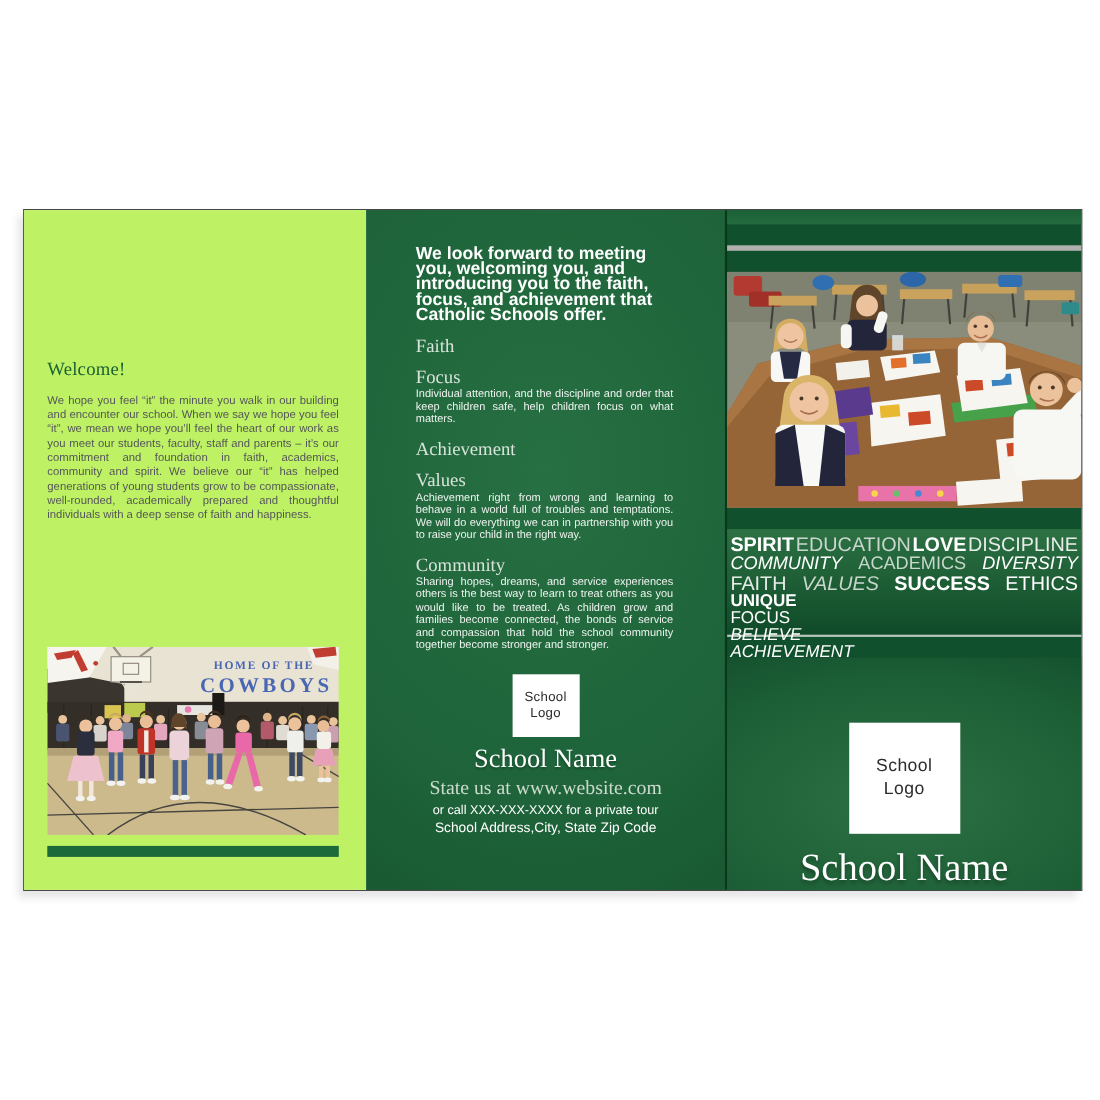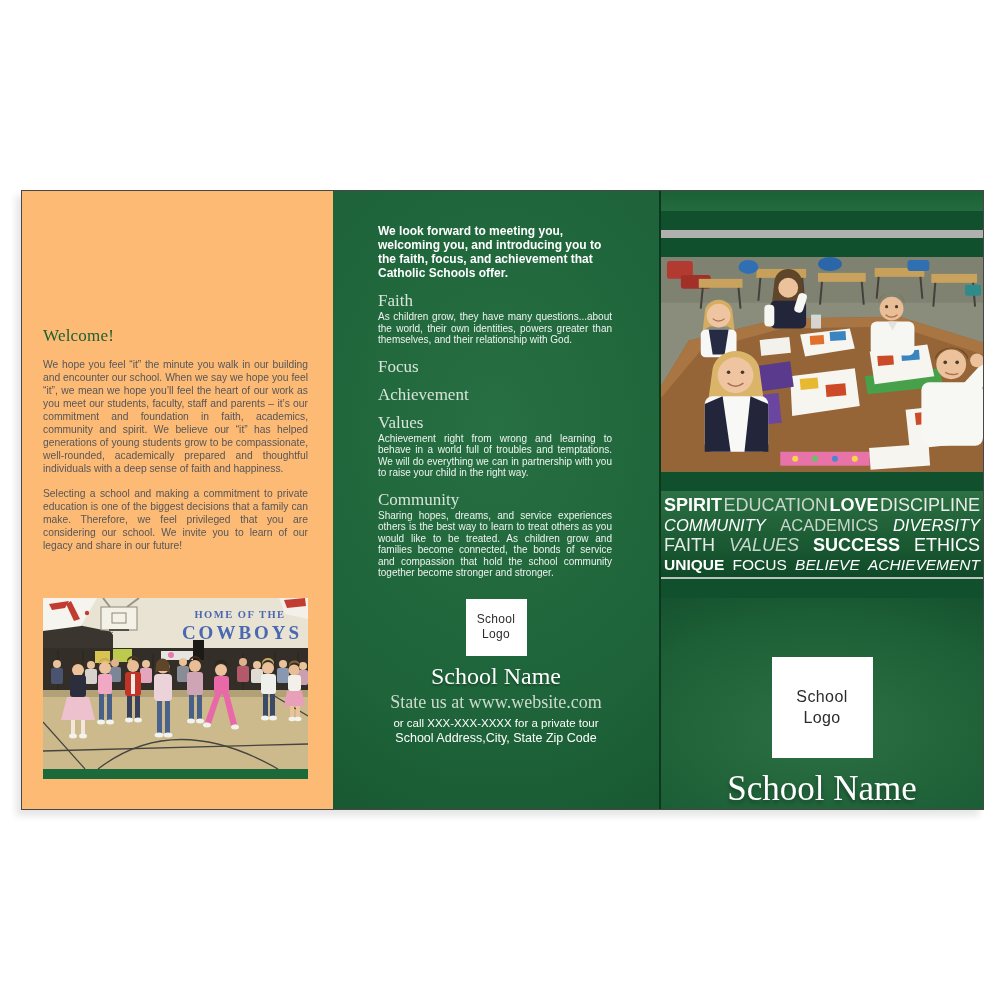--- a/index.html
+++ b/index.html
@@ -1,39 +1,39 @@
 <!DOCTYPE html>
 <html><head>
 <meta charset="utf-8">
 <style>
   html,body{margin:0;padding:0;}
   body{width:1000px;height:1000px;background:#ffffff;position:relative;overflow:hidden;
        font-family:"Liberation Sans",sans-serif;}
   .page{position:absolute;left:21px;top:190px;width:961px;height:618px;background:#fff;
         border:1px solid #474747;box-shadow:-5px 6px 7px rgba(0,0,0,.10);display:flex;}
   .panel{position:relative;height:100%;box-sizing:border-box;}
-  .panel-left{width:311px;background:#fdba74;}
+  .panel-left{width:311px;background:#bef264;}
   .panel-middle{width:326px;
      background:radial-gradient(130% 90% at 50% 38%, #277043 0%, #1f653b 45%, #1e6339 55%, #134f2c 100%);
      background-color:#216a3e;}
   .panel-right{width:324px;display:flex;flex-direction:column;background:#11502c;
      border-left:2px solid rgba(8,34,19,.55);gap:19px;}
 
   
   .left-inner{padding:135px 25px 0 21px;}
   .welcome{margin:0;font-family:"Liberation Serif",serif;font-weight:normal;font-size:17px;
            color:#1b6032;letter-spacing:.2px;}
   .left-inner p{margin:12px 0 0;font-size:10.3px;line-height:13px;color:#55565a;text-align:justify;}
-  .gym-photo{position:absolute;left:21px;top:407px;width:265px;height:171px;}
+  .gym-photo{position:absolute;left:21px;top:397px;width:265px;height:171px;}
   .gym-photo svg{display:block;width:100%;height:100%;}
   .gym-bar{position:absolute;left:21px;top:578px;width:265px;height:10px;background:#1c6a39;}
 
   
   .mid-inner{padding:33px 47px 0 45px;color:#fff;}
-  .intro{font-weight:bold;font-size:12px;line-height:14px;margin:0;}
+  .intro{font-weight:bold;font-size:16px;line-height:14px;margin:0;}
   .sec{margin-top:13px;}
   .sec h3{margin:0 0 3px;font-family:"Liberation Serif",serif;font-weight:normal;
           font-size:17px;line-height:15px;color:#d8e4da;}
   .sec p{margin:0;font-size:10px;line-height:11.5px;text-align:justify;color:#eef3ef;}
   .mid-footer{text-align:center;}
   .logo-box-mid{width:61px;height:57px;background:#fff;margin:20px auto 0;display:flex;
        flex-direction:column;align-items:center;justify-content:center;color:#2c2c2c;
        font-size:12px;line-height:1.25;letter-spacing:.3px;}
   .mid-name{font-family:"Liberation Serif",serif;font-size:24px;color:#fff;margin-top:7px;
        text-shadow:0 2px 2px rgba(0,0,0,.30);}
@@ -47,21 +47,21 @@
   .class-photo{height:216px;}
   .class-photo svg{display:block;width:100%;height:100%;}
   .word-band{height:98px;box-sizing:border-box;padding:5px 3px 4px;display:flex;
       flex-direction:column;justify-content:space-between;
       background:linear-gradient(180deg,#2d7144 0%,#1c5c34 55%,#0f4a28 100%);
       border-bottom:2px solid #b9c5bc;}
   .word-row{display:flex;justify-content:space-between;align-items:baseline;color:#fff;
       font-size:18px;line-height:1;}
   .word-row.r2{font-size:16.5px;}
   .word-row.r3{font-size:18px;}
-  .word-row.r4{font-size:15.5px;}
+  .word-row.r4{font-size:15.5px;flex-direction:column;}
   .word-row .b{font-weight:bold;}
   .word-row .i{font-style:italic;}
   .word-row .bi{font-weight:normal;font-style:italic;}
   .word-row .lt{color:#c8d6cc;}
   .word-row .md{color:#e6ece7;}
   .bottom-band{flex:1;display:flex;flex-direction:column;align-items:center;
       background:radial-gradient(120% 100% at 50% 62%, #2d7044 0%, #1d6037 50%, #0d4425 100%);}
   .logo-box-right{width:101px;height:101px;background:#fff;margin-top:59px;display:flex;
       flex-direction:column;align-items:center;justify-content:center;color:#2c2c2c;
       font-size:16px;line-height:1.3;letter-spacing:.4px;}
@@ -70,21 +70,20 @@
 </style>
 </head>
 <body>
 
 <div class="page">
 
   <div class="panel panel-left">
     <div class="left-inner">
       <h2 class="welcome">Welcome!</h2>
       <p>We hope you feel “it” the minute you walk in our building and encounter our school. When we say we hope you feel “it”, we mean we hope you’ll feel the heart of our work as you meet our students, faculty, staff and parents – it’s our commitment and foundation in faith, academics, community and spirit. We believe our “it” has helped generations of young students grow to be compassionate, well-rounded, academically prepared and thoughtful individuals with a deep sense of faith and happiness.</p>
-      <p>Selecting a school and making a commitment to private education is one of the biggest decisions that a family can make. Therefore, we feel privileged that you are considering our school. We invite you to learn of our legacy and share in our future!</p>
     </div>
 
     <div class="gym-photo">
       <svg viewBox="0 0 265 171" preserveAspectRatio="none">
         <rect width="265" height="56" fill="#e9e3d3"></rect>
         <polygon points="0,20 70,34 70,60 0,60" fill="#3a352e"></polygon>
         <rect y="50" width="265" height="44" fill="#332e27"></rect>
         <g stroke="#282420" stroke-width="1">
           <line x1="15" y1="52" x2="15" y2="92"></line>
             <line x1="40" y1="52" x2="40" y2="92"></line>
@@ -248,24 +247,24 @@
     </div>
     <div class="gym-bar"></div>
   </div>
 
   <div class="panel panel-middle">
     <div class="mid-inner">
       <p class="intro">We look forward to meeting you, welcoming you, and introducing  you to the faith, focus, and achievement that Catholic Schools offer.</p>
 
       <div class="sec">
         <h3>Faith</h3>
-        <p>As children grow, they have many questions...about the world, their own identities, powers greater than themselves, and their relationship with God.</p>
       </div>
       <div class="sec">
         <h3>Focus</h3>
+        <p>Individual attention, and the discipline and order that keep children safe, help children focus on what matters.</p>
       </div>
       <div class="sec">
         <h3>Achievement</h3>
       </div>
       <div class="sec">
         <h3>Values</h3>
         <p>Achievement right from wrong and learning to behave in a world full of troubles and temptations. We will do everything we can in partnership with you to raise your child in the right way.</p>
       </div>
       <div class="sec">
         <h3>Community</h3>

